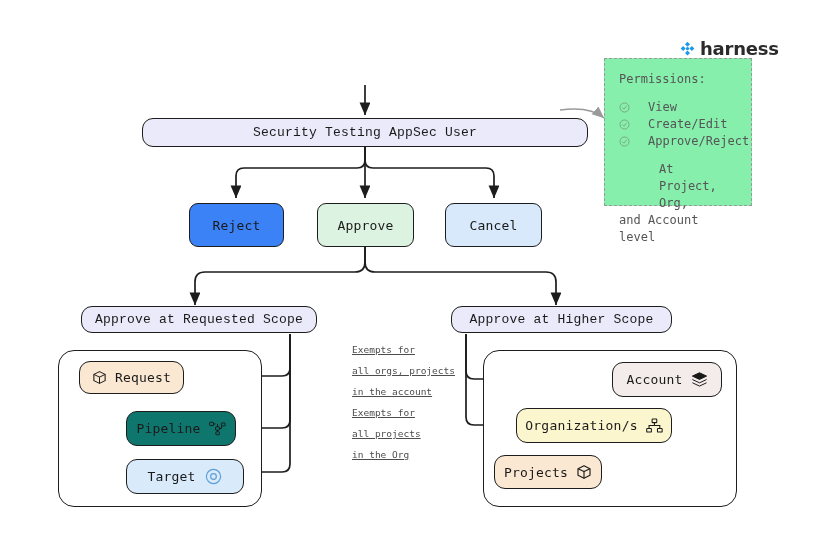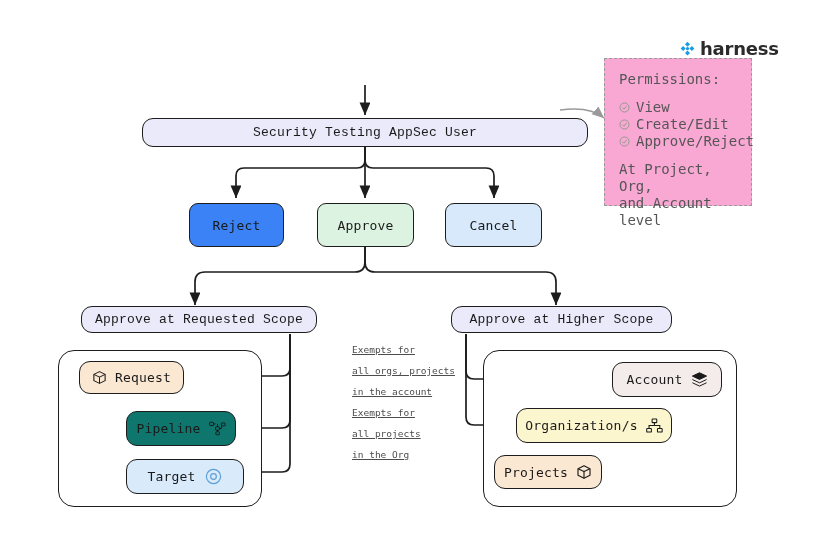--- a/index.html
+++ b/index.html
@@ -15,26 +15,26 @@
   .pill{border-radius:11px;}
   .sq{border-radius:11px;font-family:Liberation Mono, monospace;}
 
   .grp{position:absolute;box-sizing:border-box;border:1.8px solid #1d1d1d;
        border-radius:16px;background:#ffffff;z-index:1;}
 
   .annot{position:absolute;font-size:9.5px;line-height:21px;color:#4d4d4d;
          text-align:left;white-space:pre;z-index:3;text-decoration:underline;}
 
   .permbox{position:absolute;box-sizing:border-box;border:1.6px dashed #9a9a9a;
-           background:#f9a8d4;z-index:3;padding:12px 14px;color:#555;font-size:14px;
+           background:#86efac;z-index:3;padding:12px 14px;color:#555;font-size:12px;
            line-height:17px;}
   .permbox .hd{margin-bottom:11px;}
-  .permrow{display:flex;align-items:center;gap:6px;text-align:right;}
+  .permrow{display:flex;align-items:center;gap:18px;text-align:right;}
   .permrow svg{flex:0 0 auto;}
-  .permfoot{margin-top:11px;}
+  .permfoot{margin-top:11px;margin-left:40px;}
 
   .brand{position:absolute;display:flex;align-items:center;gap:5px;z-index:4;
          font-family:"DejaVu Sans","Liberation Sans",sans-serif;
          font-weight:700;font-size:18px;color:#2b2b2b;letter-spacing:-.2px;}
 
   .ico{display:inline-flex;align-items:center;}
 </style>
 </head>
 <body>
 

